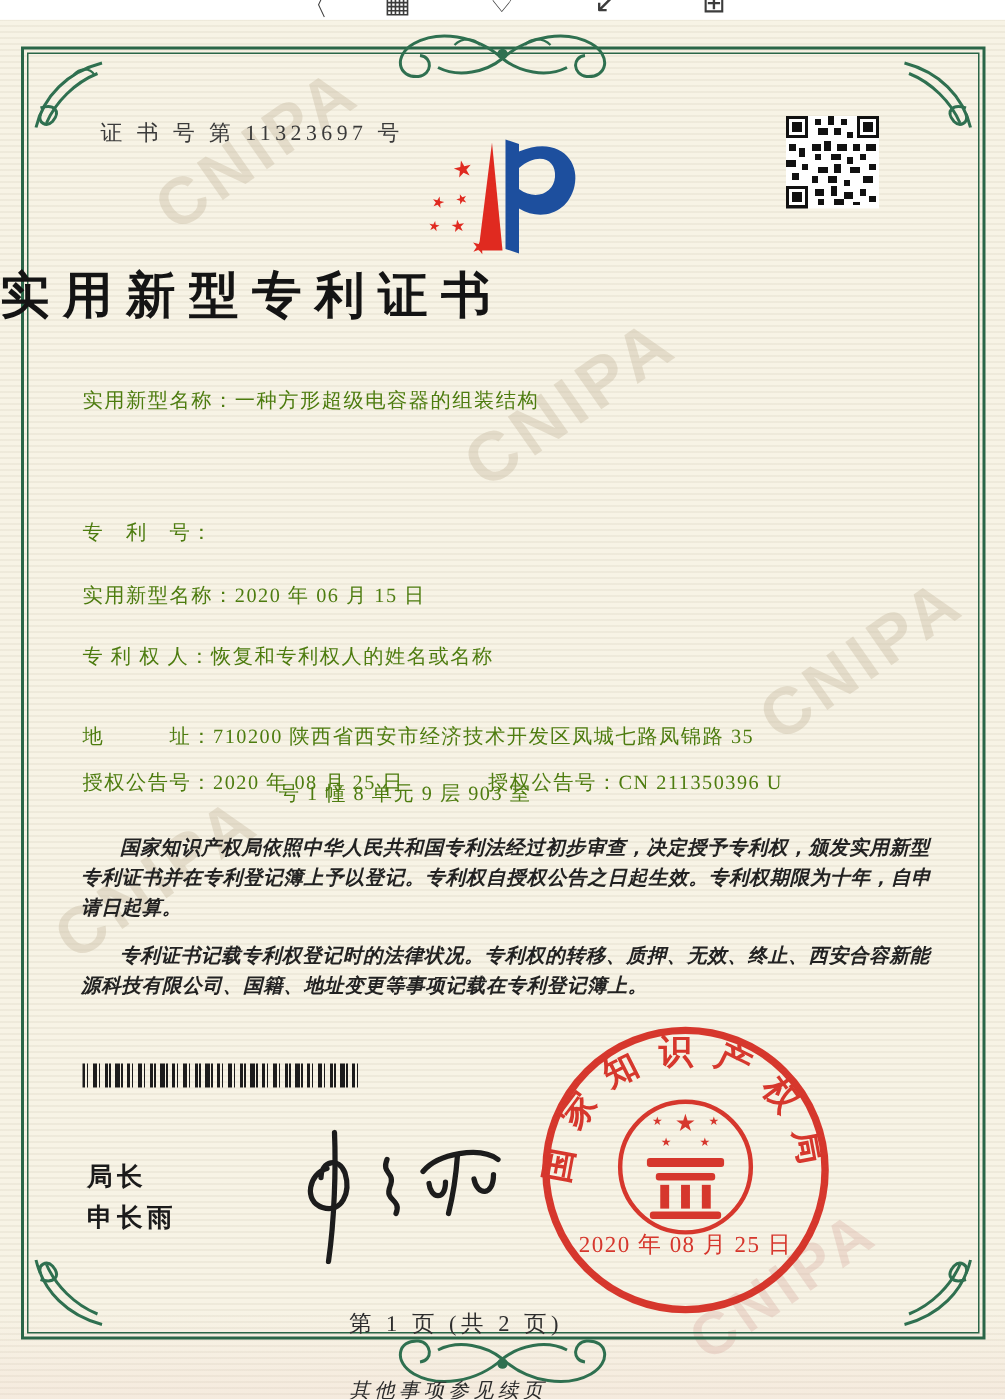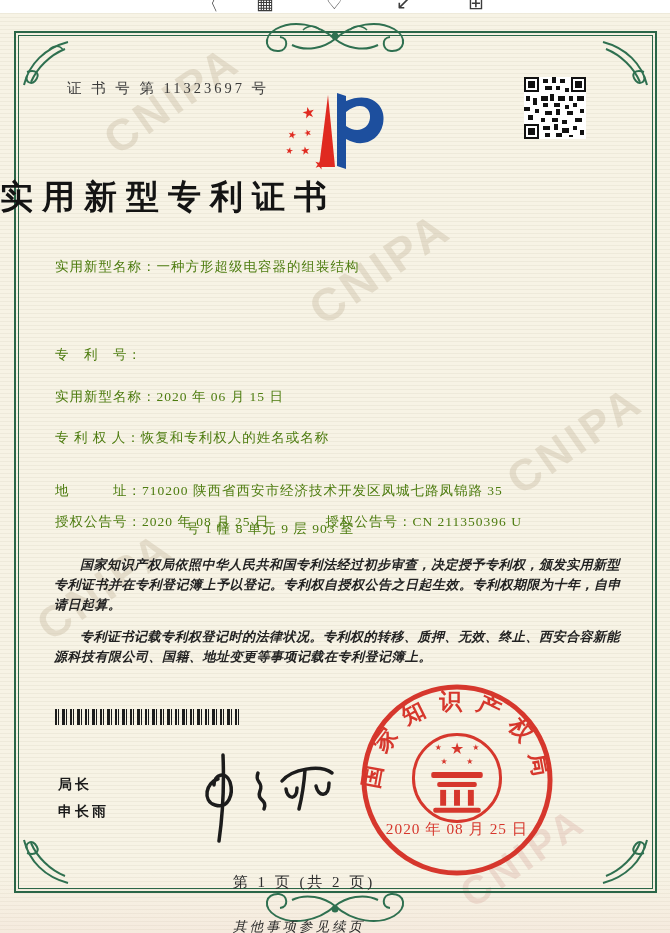--- a/index.html
+++ b/index.html
@@ -51,21 +51,21 @@
   .f-name{top:244px}.f-inv{top:291px}.f-pat{top:332px}.f-fil{top:374px}.f-own{top:415px}
   .f-addr{top:468px}.f-grant{top:499px}
   .grant-no{margin-left:56px;text-align:center;}
   .body-text{position:absolute;left:42px;right:32px;top:530px;font-size:13px;line-height:20px;
              color:#222;font-style:italic;letter-spacing:.5px;}
   .body-text p{margin:12px;text-indent:2em;font-weight:bold;}
   .barcode{position:absolute;left:55px;top:696px;width:186px;height:16px;
      background:repeating-linear-gradient(90deg,#1c1c1c 0 2px,rgba(0,0,0,0) 2px 3px,#1c1c1c 3px 4px,
      rgba(0,0,0,0) 4px 7px,#1c1c1c 7px 10px,rgba(0,0,0,0) 10px 11px,#1c1c1c 11px 12px,rgba(0,0,0,0) 12px 15px);}
   .director{position:absolute;left:58px;top:758px;font-family:Liberation Serif, serif;
-            font-weight:bold;font-size:14px;color:#1b1b1b;letter-spacing:3px;line-height:27px;}
+            font-weight:bold;font-size:17px;color:#1b1b1b;letter-spacing:3px;line-height:27px;}
   .signature{position:absolute;left:188px;top:736px;width:168px;height:94px;}
   .seal{position:absolute;left:358px;top:668px;width:198px;height:198px;opacity:.92;}
   .page-info{position:absolute;left:0;right:62px;top:860px;text-align:center;font-size:15px;
              color:#2e2e2e;letter-spacing:3px;}
   .cont-note{position:absolute;left:0;right:72px;top:905px;text-align:center;font-size:13.5px;
              color:#2b2b2b;font-style:italic;letter-spacing:3px;}
 </style>
 </head>
 <body>
 

